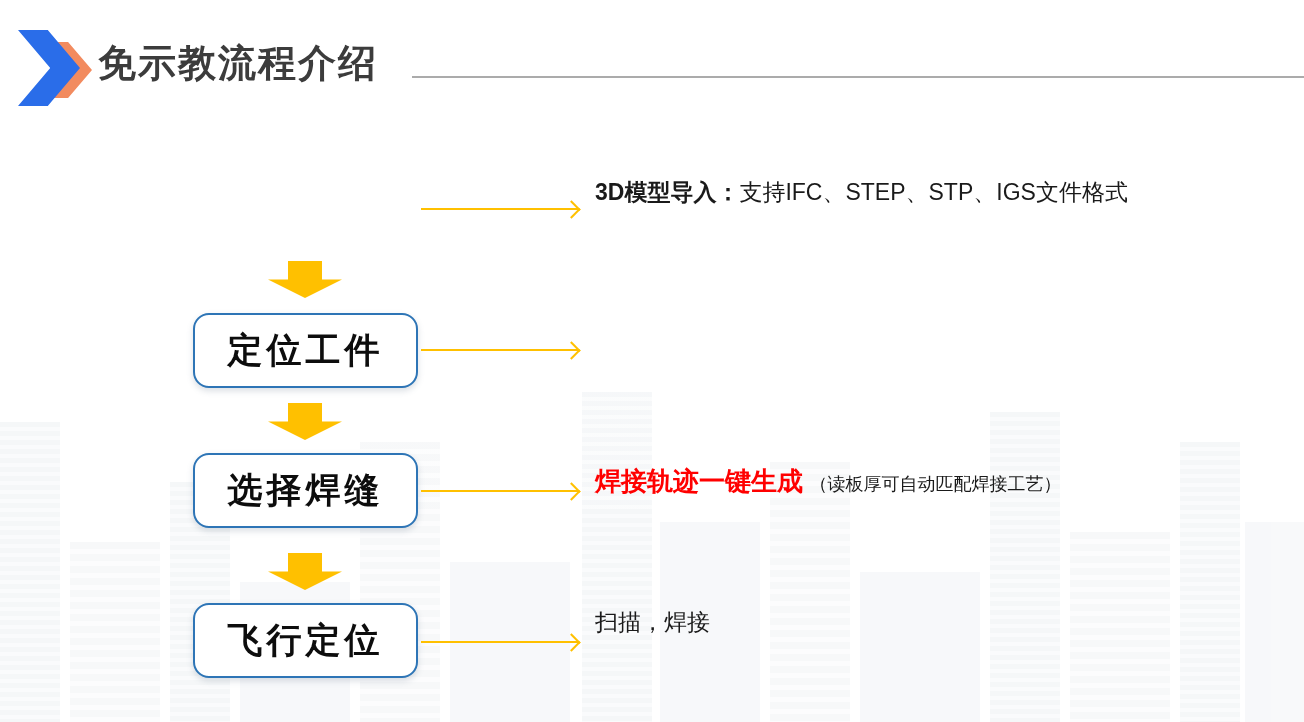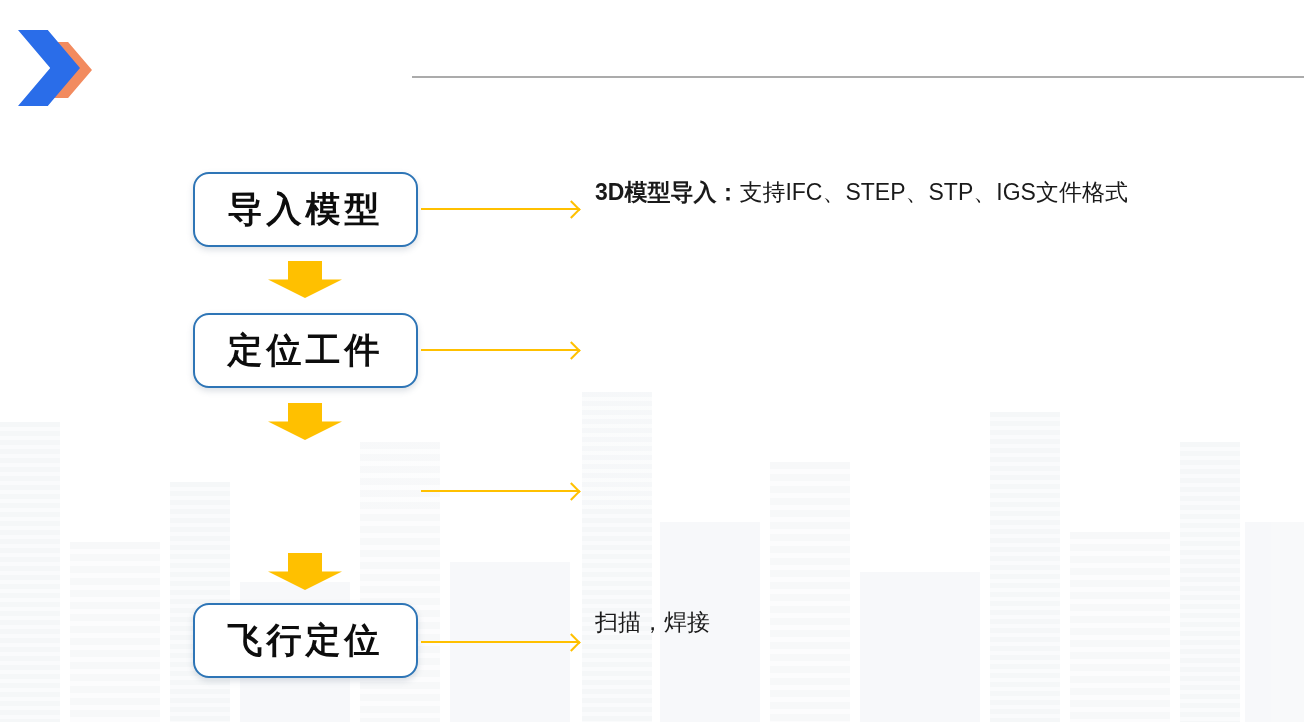--- a/index.html
+++ b/index.html
@@ -90,39 +90,44 @@
     <div class="bldg alt" style="left:1070px;width:100px;height:190px;"></div>
     <div class="bldg" style="left:1180px;width:60px; height:280px;"></div>
     <div class="bldg flat" style="left:1245px;width:59px; height:200px;"></div>
   </div>
 
   <div class="chevron" style="left:18px; top:28px; width:80px; height:80px;">
     <div class="chev-shape" style="left:28px; top:14px; width:46px; height:56px; background:#F28B5F; z-index:1;"></div>
     <div class="chev-shape" style="left:0; top:2px; width:62px; height:76px; background:#2A6DE9; z-index:2;
                 filter:drop-shadow(0 2px 3px rgba(0,0,0,.18));"></div>
   </div>
+  <div class="title">免示教流程介绍</div>
   <div class="title-rule"></div>
 
-  <div class="flow-box" style="top:172px;">
-    <span>导入模型</span>
-  </div>
   <div class="h-arrow" style="top:208px;"></div>
   <div class="desc" style="top:177px; width:552px;">
     <span class="bold">3D模型导入：</span><span>支持IFC、STEP、STP、IGS文件格式</span>
   </div>
   <div class="down-arrow" style="top:261px;"></div>
 
   <div class="flow-box" style="top:313px;">
     <span>定位工件</span>
   </div>
   <div class="h-arrow" style="top:349px;"></div>
   <div class="down-arrow" style="top:403px;"></div>
 
+  <div class="flow-box" style="top:453px;">
+    <span>选择焊缝</span>
+  </div>
   <div class="h-arrow" style="top:490px;"></div>
   <div class="desc" style="top:462px;">
+    <div style="margin-top:4px;">
+      <span class="red-big">焊接轨迹一键生成</span>
+      <span class="note">（读板厚可自动匹配焊接工艺）</span>
+    </div>
   </div>
   <div class="down-arrow" style="top:553px;"></div>
 
   <div class="flow-box" style="top:603px;">
     <span>飞行定位</span>
   </div>
   <div class="h-arrow" style="top:641px;"></div>
   <div class="desc" style="top:607px;">
     <span>扫描，焊接</span>
   </div>

